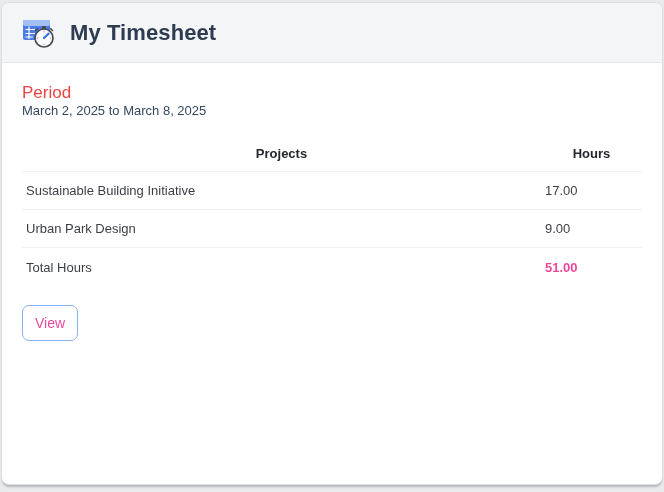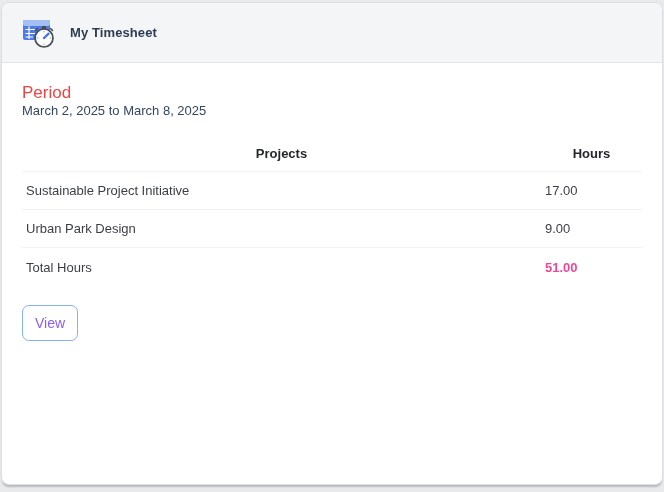--- a/index.html
+++ b/index.html
@@ -22,21 +22,21 @@
   .card-header {
     height:60px;
     background:#f4f5f6;
     border-bottom:1px solid #e4e5e7;
     display:flex;
     align-items:center;
     padding:0 20px;
   }
   .header-icon { width:34px; height:36px; margin-right:14px; flex:0 0 auto; }
   .card-title {
-    font-size:13px;
+    font-size:22px;
     font-weight:700;
     color:#2e3c52;
     letter-spacing:0.1px;
   }
   .card-body { padding:20px; }
   .section-heading {
     font-size:17px;
     font-weight:500;
     color:#ef4444;
   }
@@ -68,21 +68,21 @@
     padding:12px 4px;
   }
   .summary-table tr.total-row td.col-hours { font-weight:700; color:#ec4899; }
   .view-btn {
     margin-top:18px;
     display:inline-block;
     padding:9px 12px;
     font-family:"Liberation Sans", sans-serif;
     font-size:14px;
     font-weight:500;
-    color:#8b5cf6;
+    color:#ec4899;
     background:#ffffff;
     border:1px solid #86b1f6;
     border-radius:7px;
     cursor:pointer;
     line-height:1.15;
   }
 </style>
 </head>
 <body>
 
@@ -122,21 +122,21 @@
 
     <table class="summary-table">
       <thead>
         <tr>
           <th>Projects</th>
           <th class="col-hours">Hours</th>
         </tr>
       </thead>
       <tbody>
         <tr class="data-row">
-          <td>Sustainable Project Initiative</td>
+          <td>Sustainable Building Initiative</td>
           <td class="col-hours">17.00</td>
         </tr>
         <tr class="data-row">
           <td>Urban Park Design</td>
           <td class="col-hours">9.00</td>
         </tr>
         <tr class="total-row">
           <td>Total Hours</td>
           <td class="col-hours">51.00</td>
         </tr>

